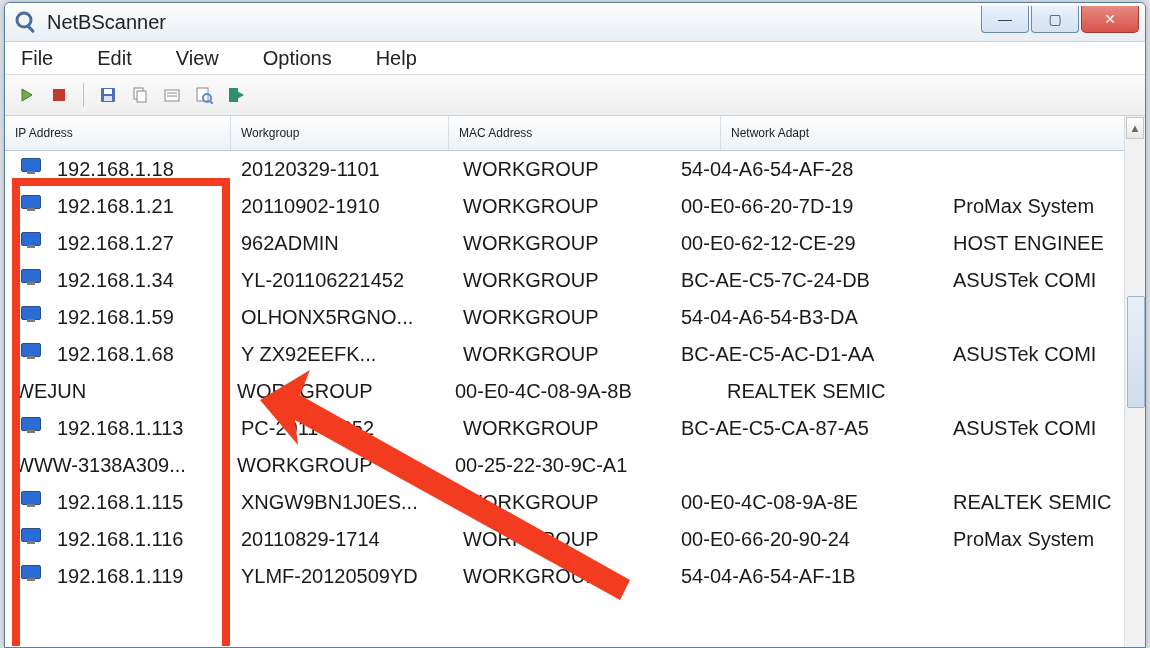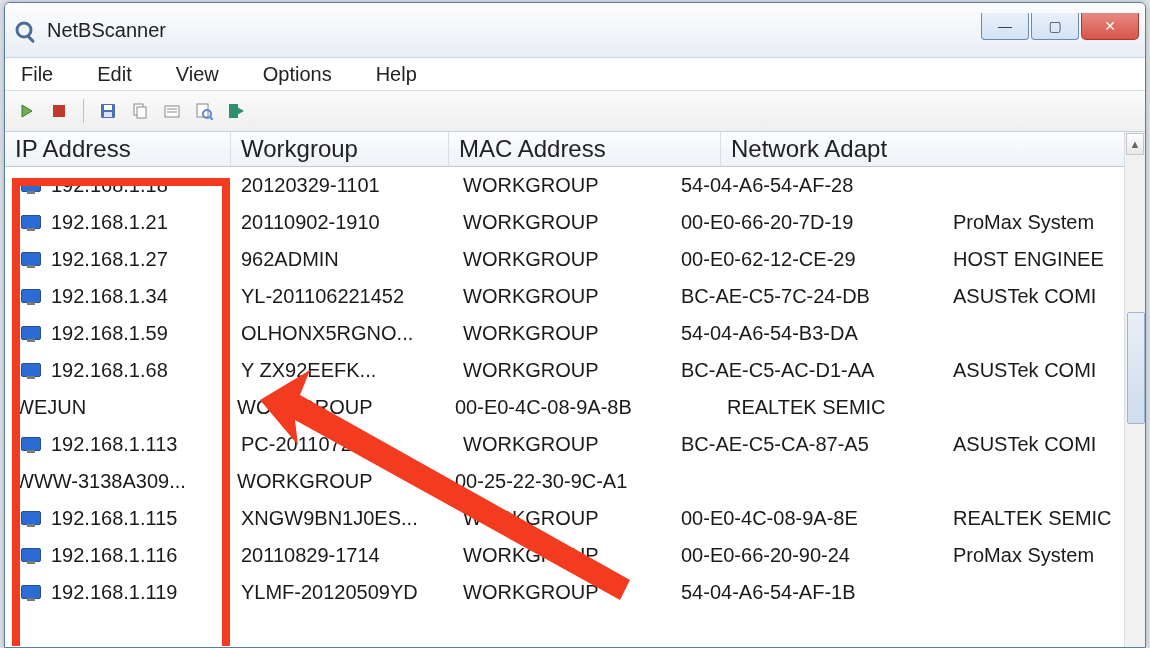--- a/index.html
+++ b/index.html
@@ -1,42 +1,42 @@
 <!DOCTYPE html>
 <html><head>
 <meta charset="utf-8">
 <style>
   html,body{margin:0;padding:0;font-family:"Segoe UI",Tahoma,sans-serif;background:#dfe4ea;overflow:hidden}
   body{width:1150px;height:648px;position:relative}
   .window{position:absolute;left:4px;top:2px;width:1140px;height:644px;background:#fff;border:1px solid #5a7ea3;border-radius:6px 6px 0 0;box-shadow:0 0 6px rgba(0,0,0,.25);overflow:hidden}
-  .titlebar{height:38px;background:linear-gradient(#fdfdfd,#e9eef5);display:flex;align-items:flex-start;padding:16px 6px 0 8px;border-bottom:1px solid #c9d5e2}
+  .titlebar{height:38px;background:linear-gradient(#fdfdfd,#e9eef5);display:flex;align-items:center;padding:0 6px 0 8px;border-bottom:1px solid #c9d5e2}
   .app-icon{width:26px;height:26px;margin-right:8px;position:relative}
   .app-icon svg{width:26px;height:26px}
   .titlebar-title{font-size:20px;color:#222;flex:0 0 auto}
   .titlebar-spacer{flex:1}
   .ctrl-btns{display:flex;gap:2px;margin-top:-6px}
   .ctrl{width:46px;height:26px;border:1px solid #6a8bb0;border-top:none;border-radius:0 0 4px 4px;background:linear-gradient(#e9f1fb,#d3e2f3);display:flex;align-items:center;justify-content:center;font-family:"Segoe UI Symbol",sans-serif;font-size:14px;color:#30465e}
   .ctrl.close{background:linear-gradient(#e58b83,#d9534a);color:#fff;border-color:#a33b33;border-radius:0 0 5px 5px;width:56px}
   .menubar{height:32px;display:flex;align-items:center;gap:44px;padding:0 16px;border-bottom:1px solid #d4dce4;font-size:20px;color:#222}
   .menubar span{cursor:default}
   .toolbar{height:40px;display:flex;align-items:center;gap:8px;padding:0 10px;border-bottom:1px solid #c8d1db;background:linear-gradient(#fafafa,#efefef)}
   .tbtn{width:24px;height:24px;display:flex;align-items:center;justify-content:center}
   .tsep{width:1px;height:24px;background:#b9c2cc;margin:0 4px}
   .grid{position:relative}
-  .ghead{height:34px;display:flex;align-items:flex-start;font-size:24px;color:#222;border-bottom:1px solid #c0cad5;background:linear-gradient(#fcfdfe,#eef2f7)}
+  .ghead{height:34px;display:flex;align-items:flex-start;font-size:12px;color:#222;border-bottom:1px solid #c0cad5;background:linear-gradient(#fcfdfe,#eef2f7)}
   .ghead .col{border-right:1px solid #d7dee6;height:100%;display:flex;align-items:center;padding-left:10px;box-sizing:border-box}
   .c-ip{width:226px}
   .c-name{width:222px}
   .c-wg{width:218px}
   .c-mac{width:272px}
   .c-adapt{flex:1}
   .rows{}
   .row{height:37px;display:flex;align-items:center;font-size:20px;color:#1a1a1a}
   .row .cell{box-sizing:border-box;padding-left:10px;white-space:nowrap;overflow:hidden;text-overflow:clip}
-  .cell.c-ip{display:flex;align-items:center;gap:10px;padding-left:16px}
+  .cell.c-ip{display:flex;gap:16px;padding-left:16px}
   .pc-icon{width:20px;height:16px;display:inline-block;position:relative}
   .pc-icon::before{content:"";position:absolute;left:0;top:0;width:18px;height:12px;background:#2a6bd4;border:1px solid #2a4d8b;border-radius:2px}
   .pc-icon::after{content:"";position:absolute;left:6px;top:13px;width:8px;height:3px;background:#7a7a7a}
   .vscroll{position:absolute;right:0;top:0;width:20px;height:100%;background:#f1f1f1;border-left:1px solid #d7dee6}
   .vscroll .arr{height:20px;display:flex;align-items:center;justify-content:center;color:#666;font-size:11px;background:linear-gradient(#fdfdfd,#e8e8e8);border:1px solid #c7c7c7;margin:1px}
   .vscroll .thumb{position:absolute;left:2px;width:16px;background:linear-gradient(#e9eff7,#cfdceb);border:1px solid #9fb4cd;border-radius:2px}
   
   .highlight-box{position:absolute;left:12px;top:178px;width:218px;height:468px;border:8px solid #f23b1f;border-bottom:none;pointer-events:none;box-sizing:border-box}
   .arrow-svg{position:absolute;left:250px;top:370px;width:400px;height:240px;pointer-events:none}
 </style>

